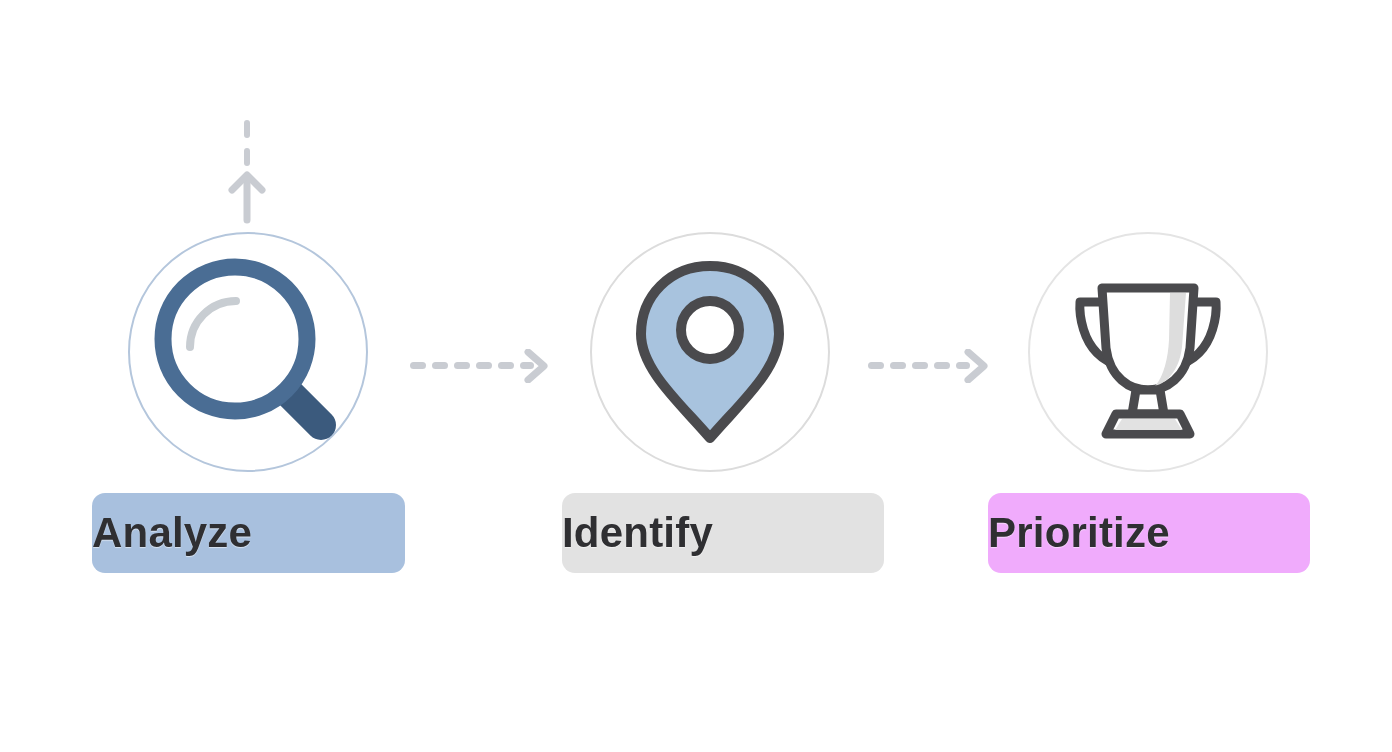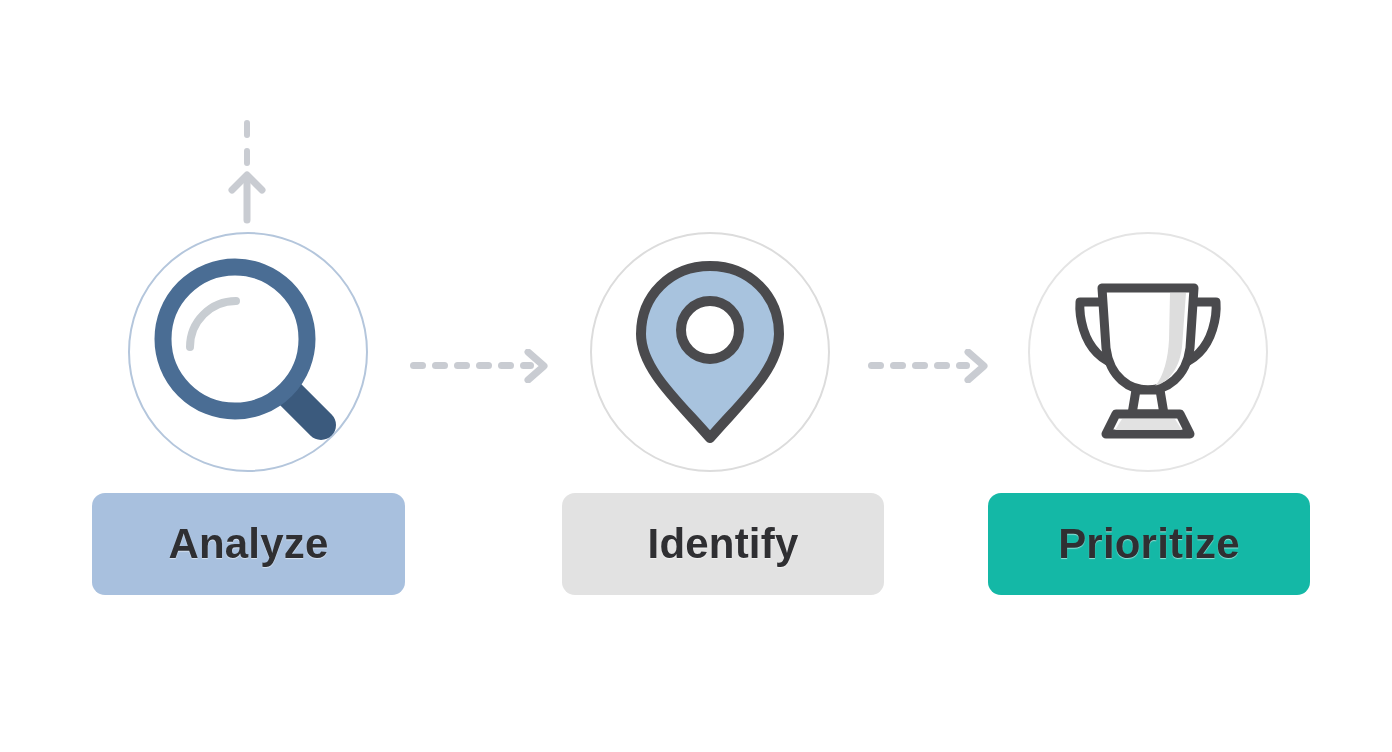--- a/index.html
+++ b/index.html
@@ -51,38 +51,37 @@
   .ring-faint { border: 2px solid #e4e4e4; }
 
   .icon-circle svg { display: block; overflow: visible; }
 
   
   .pill {
     position: absolute;
     left: 4px;
     top: 261px;
     width: 313px;
-    height: 102px;
+    height: 80px;
     border-radius: 13px;
     display: flex;
     align-items: center;
-    justify-content: center;
     box-sizing: border-box;
   }
   .pill-label {
     font-size: 42px;
     font-weight: bold;
     color: #2f2f32;
     letter-spacing: 0.2px;
     line-height: 1;
     text-shadow: 0 1px 1px rgba(255,255,255,0.55);
   }
   .pill-blue   { background: #a8c0de; }
   .pill-gray   { background: #e2e2e2; }
-  .pill-pale   { background: #14b8a6; }
+  .pill-pale   { background: #f0abfc; }
 
   
   .step-3 .pill { left: 0px; width: 322px; }
   .step-2 .pill { left: 12px; width: 322px; }
 
   
   .connector {
     position: absolute;
     top: 349px;
   }

